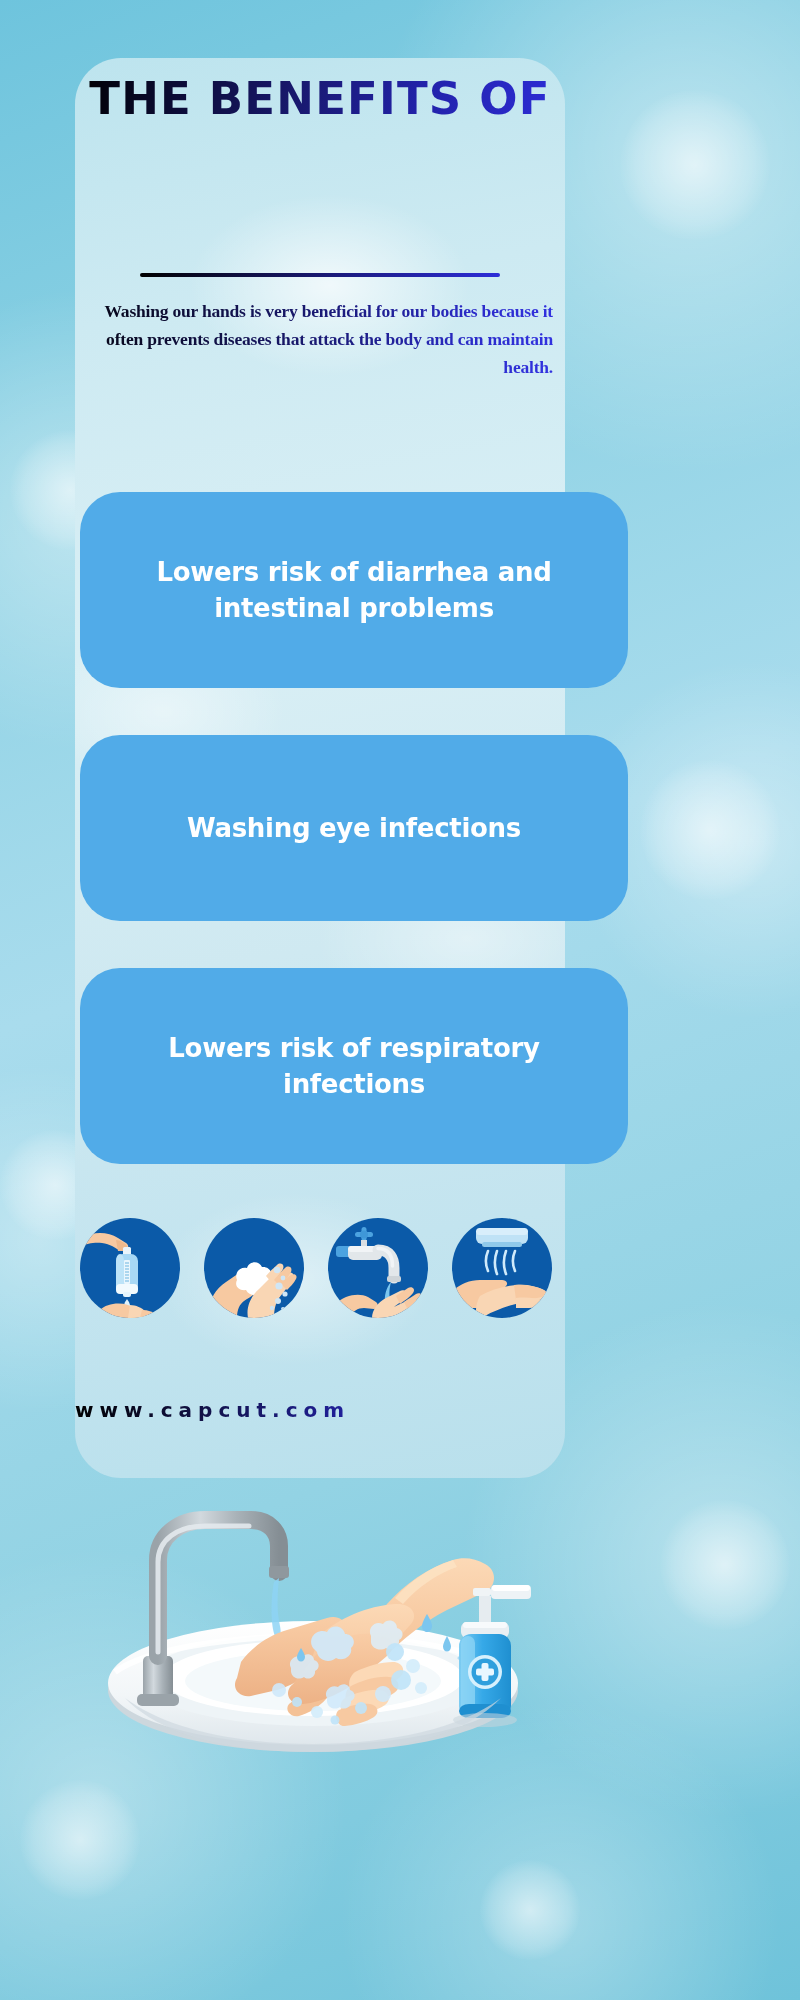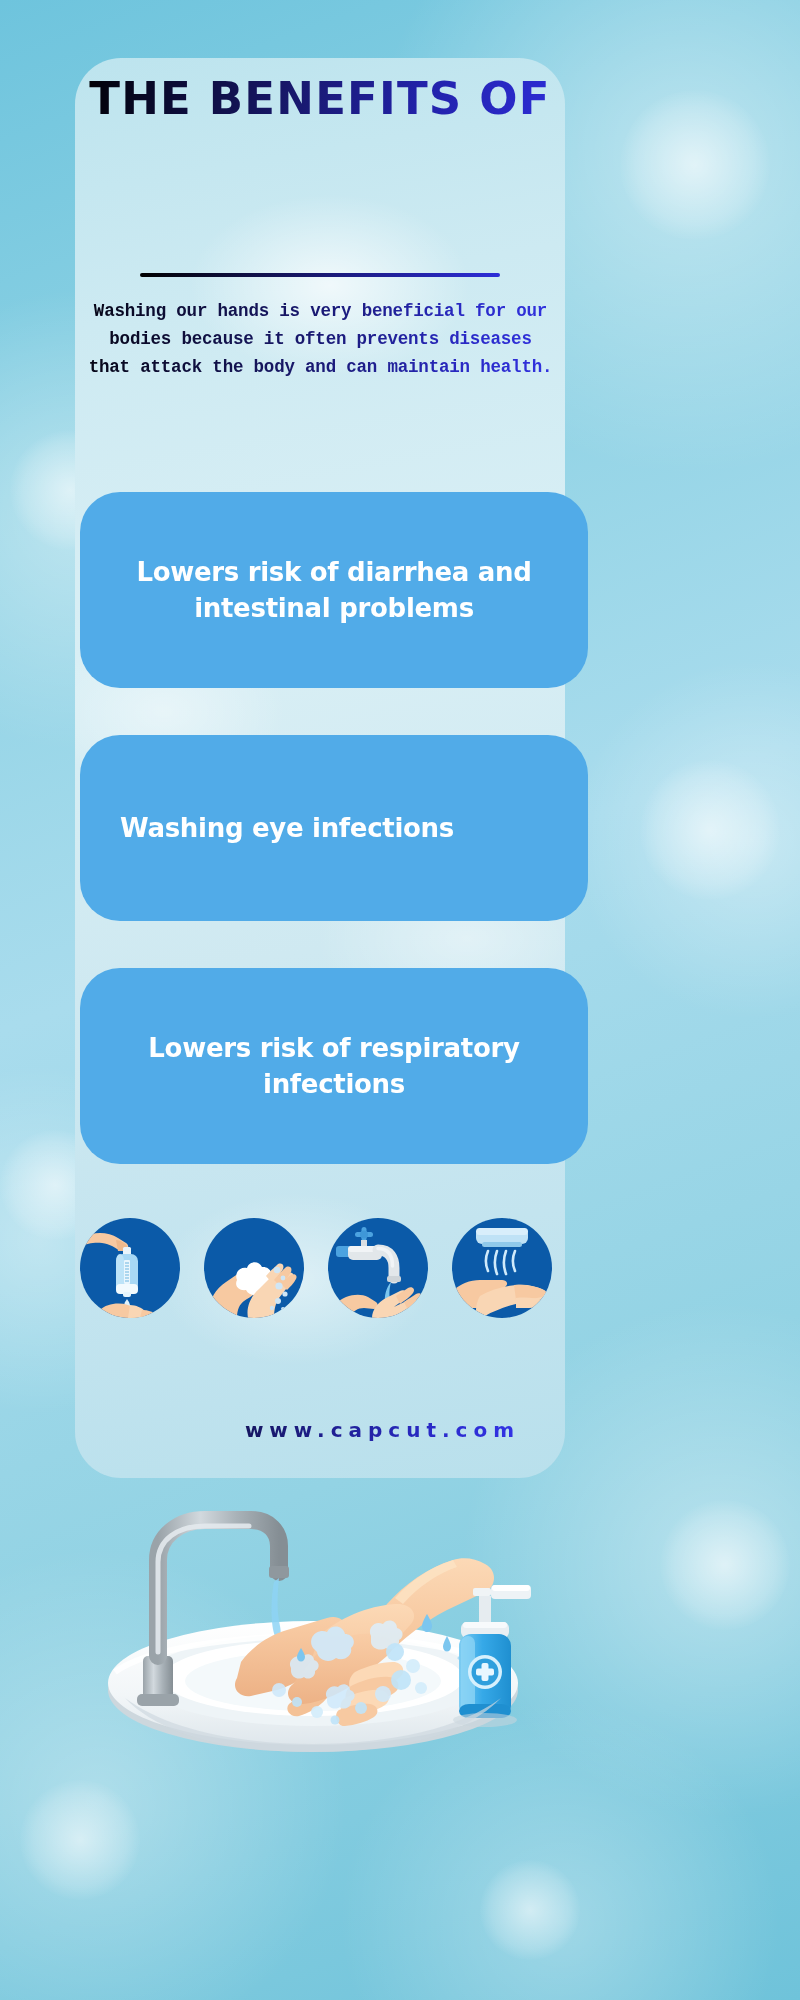--- a/index.html
+++ b/index.html
@@ -83,43 +83,43 @@
     background-image: linear-gradient(90deg, #000000 0%, #101045 30%, #1e1e8c 62%, #2d2dd8 100%);
     border-radius: 2px;
   }
 
   
   #intro {
     position: absolute;
     left: 88px;
     top: 297px;
     width: 465px;
-    text-align: center;
-    font-family: Liberation Mono, monospace;
+    text-align: right;
+    font-family: Liberation Serif, serif;
     font-weight: 700;
     font-size: 17.5px;
     line-height: 28px;
     letter-spacing: -0.2px;
     background-image: linear-gradient(92deg, #060616 0%, #111147 28%, #1d1d86 58%, #2a2ac8 82%, #3232e0 100%);
     -webkit-background-clip: text;
     background-clip: text;
     color: transparent;
     -webkit-text-fill-color: transparent;
   }
 
   
   .benefit-card {
     position: absolute;
     left: 80px;
-    width: 508px;
+    width: 548px;
     border-radius: 40px;
     background: #51abe8;
     display: flex;
     align-items: center;
-    justify-content: flex-start;
+    justify-content: center;
     box-sizing: border-box;
     padding: 0 40px;
   }
   .benefit-card .benefit-text {
     font-family: "DejaVu Sans", sans-serif;
     font-weight: 700;
     font-size: 26px;
     line-height: 36px;
     color: #ffffff;
     text-align: center;
@@ -149,30 +149,29 @@
     overflow: hidden;
   }
   .icon-circle svg { display: block; width: 100px; height: 100px; }
 
   
   #site-url {
     position: absolute;
     left: 75px;
     top: 1398px;
     width: 445px;
-    text-align: right;
+    text-align: left;
     font-family: "DejaVu Sans", sans-serif;
     font-weight: 700;
     font-size: 20px;
     letter-spacing: 6px;
     background-image: linear-gradient(92deg, #000000 0%, #101040 26%, #1e1e8e 56%, #2b2bcc 82%, #3333e6 100%);
     -webkit-background-clip: text;
     background-clip: text;
     color: transparent;
-    margin-top: 20px;
     -webkit-text-fill-color: transparent;
   }
 
   
   #hero-illustration {
     position: absolute;
     left: 55px;
     top: 1440px;
     width: 530px;
     height: 330px;

